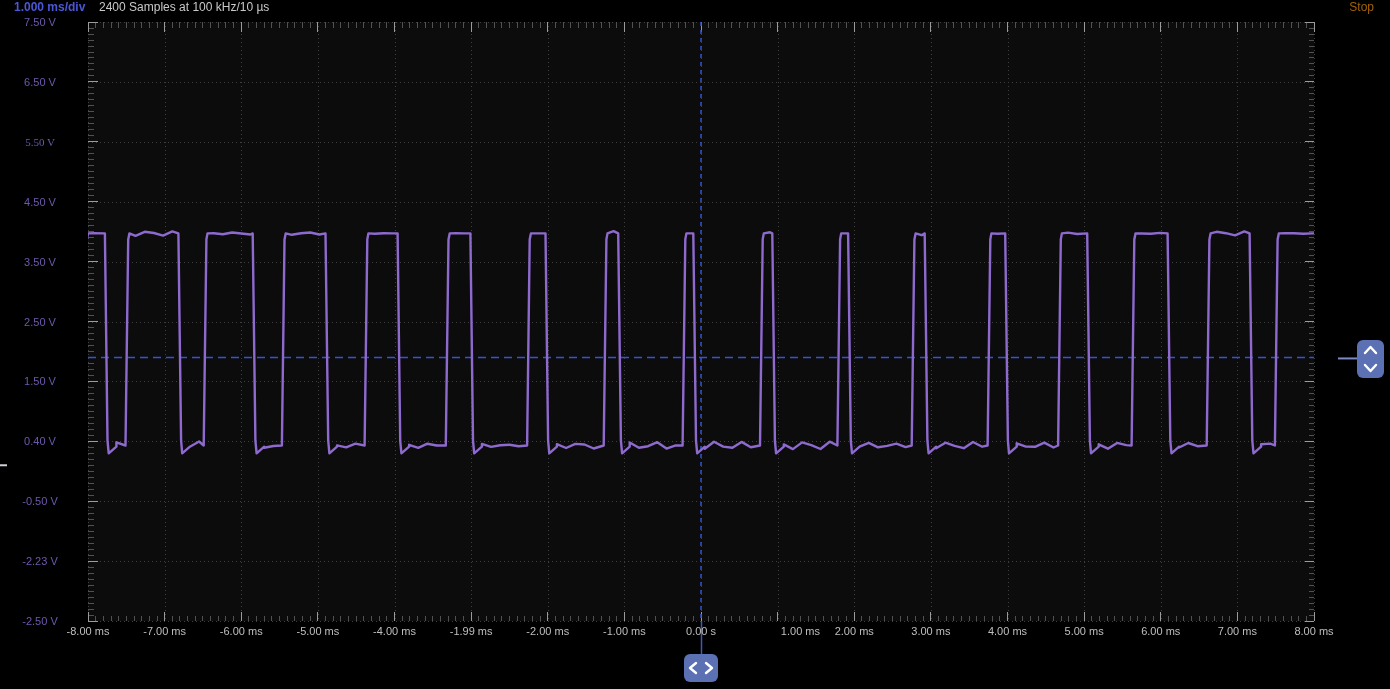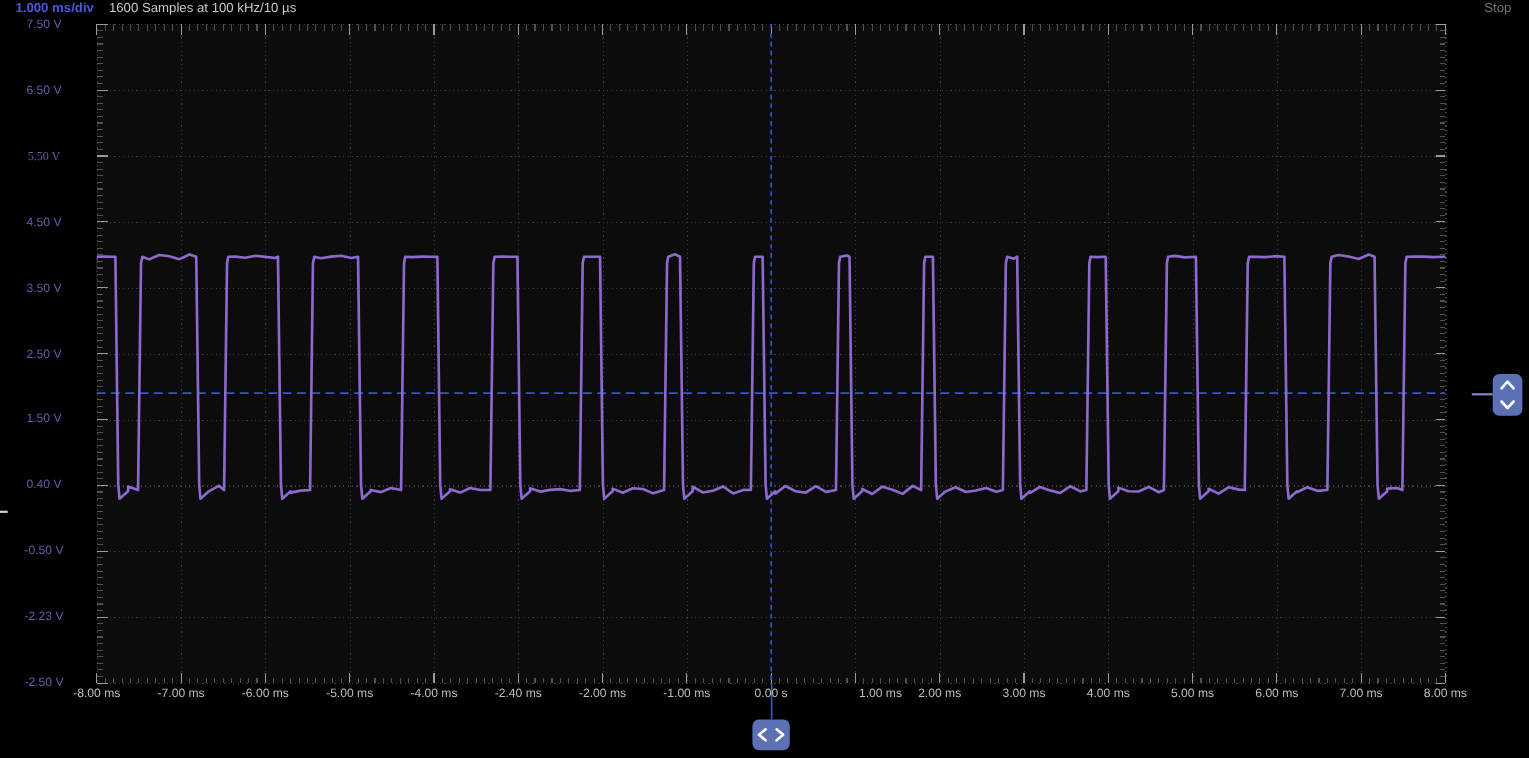--- a/index.html
+++ b/index.html
@@ -4,21 +4,21 @@
 <style>
   html,body{margin:0;padding:0;background:#000;}
   #stage{
     position:relative;width:1390px;height:689px;background:#000;overflow:hidden;
     font-family:"Liberation Sans",sans-serif;
     padding-left:41px;
   }
   .hdr{position:absolute;top:0;font-size:12px;line-height:14px;white-space:pre;}
   #timebase{left:14px;color:#4b57d6;font-weight:bold;}
   #samples{left:99px;color:#c9c9c9;}
-  #status{right:57px;color:#737373;}
+  #status{right:57px;color:#a16207;}
   #plot-svg{position:absolute;left:0;top:0;}
   .y-label{
     position:absolute;left:0;width:80px;text-align:center;font-size:11px;
     color:#6e58ad;line-height:12px;
   }
   .x-label{
     position:absolute;width:90px;text-align:center;font-size:11px;
     color:#bfbfbf;line-height:12px;top:625px;
   }
   .stepper{
@@ -28,21 +28,21 @@
   #trigger-level-stepper{left:1357px;top:340px;width:27px;height:38px;flex-direction:column;}
   #trigger-position-stepper{left:684px;top:654px;width:34px;height:28px;flex-direction:row;}
   .stepper svg{display:block;}
 </style>
 </head>
 <body>
 
 <div id="stage">
 
   <span id="timebase" class="hdr">1.000 ms/div</span>
-  <span id="samples" class="hdr">1600 Samples at 100 kHz/10 µs</span>
+  <span id="samples" class="hdr">2400 Samples at 100 kHz/10 µs</span>
   <span id="status" class="hdr">Stop</span>
 
   <svg id="plot-svg" width="1390" height="689">
       <rect x="88" y="22" width="1226" height="599" fill="#0c0c0c"></rect>
       <g stroke="#3f3f3f" stroke-width="1" stroke-dasharray="1 3" shape-rendering="crispEdges">
         <line x1="88.5" y1="22" x2="88.5" y2="621"></line>
         <line x1="165.125" y1="22" x2="165.125" y2="621"></line>
         <line x1="241.75" y1="22" x2="241.75" y2="621"></line>
         <line x1="318.375" y1="22" x2="318.375" y2="621"></line>
         <line x1="395" y1="22" x2="395" y2="621"></line>
@@ -99,21 +99,21 @@
       <span class="y-label" style="top: 495.2px;">-0.50 V</span>
       <span class="y-label" style="top: 555.1px;">-2.23 V</span>
       <span class="y-label" style="top: 615px;">-2.50 V</span>
     </div>
   <div id="x-labels">
       <span class="x-label" style="left: 43px;">-8.00 ms</span>
       <span class="x-label" style="left: 119.625px;">-7.00 ms</span>
       <span class="x-label" style="left: 196.25px;">-6.00 ms</span>
       <span class="x-label" style="left: 272.875px;">-5.00 ms</span>
       <span class="x-label" style="left: 349.5px;">-4.00 ms</span>
-      <span class="x-label" style="left: 426.125px;">-2.40 ms</span>
+      <span class="x-label" style="left: 426.125px;">-1.99 ms</span>
       <span class="x-label" style="left: 502.75px;">-2.00 ms</span>
       <span class="x-label" style="left: 579.375px;">-1.00 ms</span>
       <span class="x-label" style="left: 656px;">0.00 s</span>
       <span class="x-label" style="left: 730px; text-align: right;">1.00 ms</span>
       <span class="x-label" style="left: 809.25px;">2.00 ms</span>
       <span class="x-label" style="left: 885.875px;">3.00 ms</span>
       <span class="x-label" style="left: 962.5px;">4.00 ms</span>
       <span class="x-label" style="left: 1039.12px;">5.00 ms</span>
       <span class="x-label" style="left: 1115.75px;">6.00 ms</span>
       <span class="x-label" style="left: 1192.38px;">7.00 ms</span>

